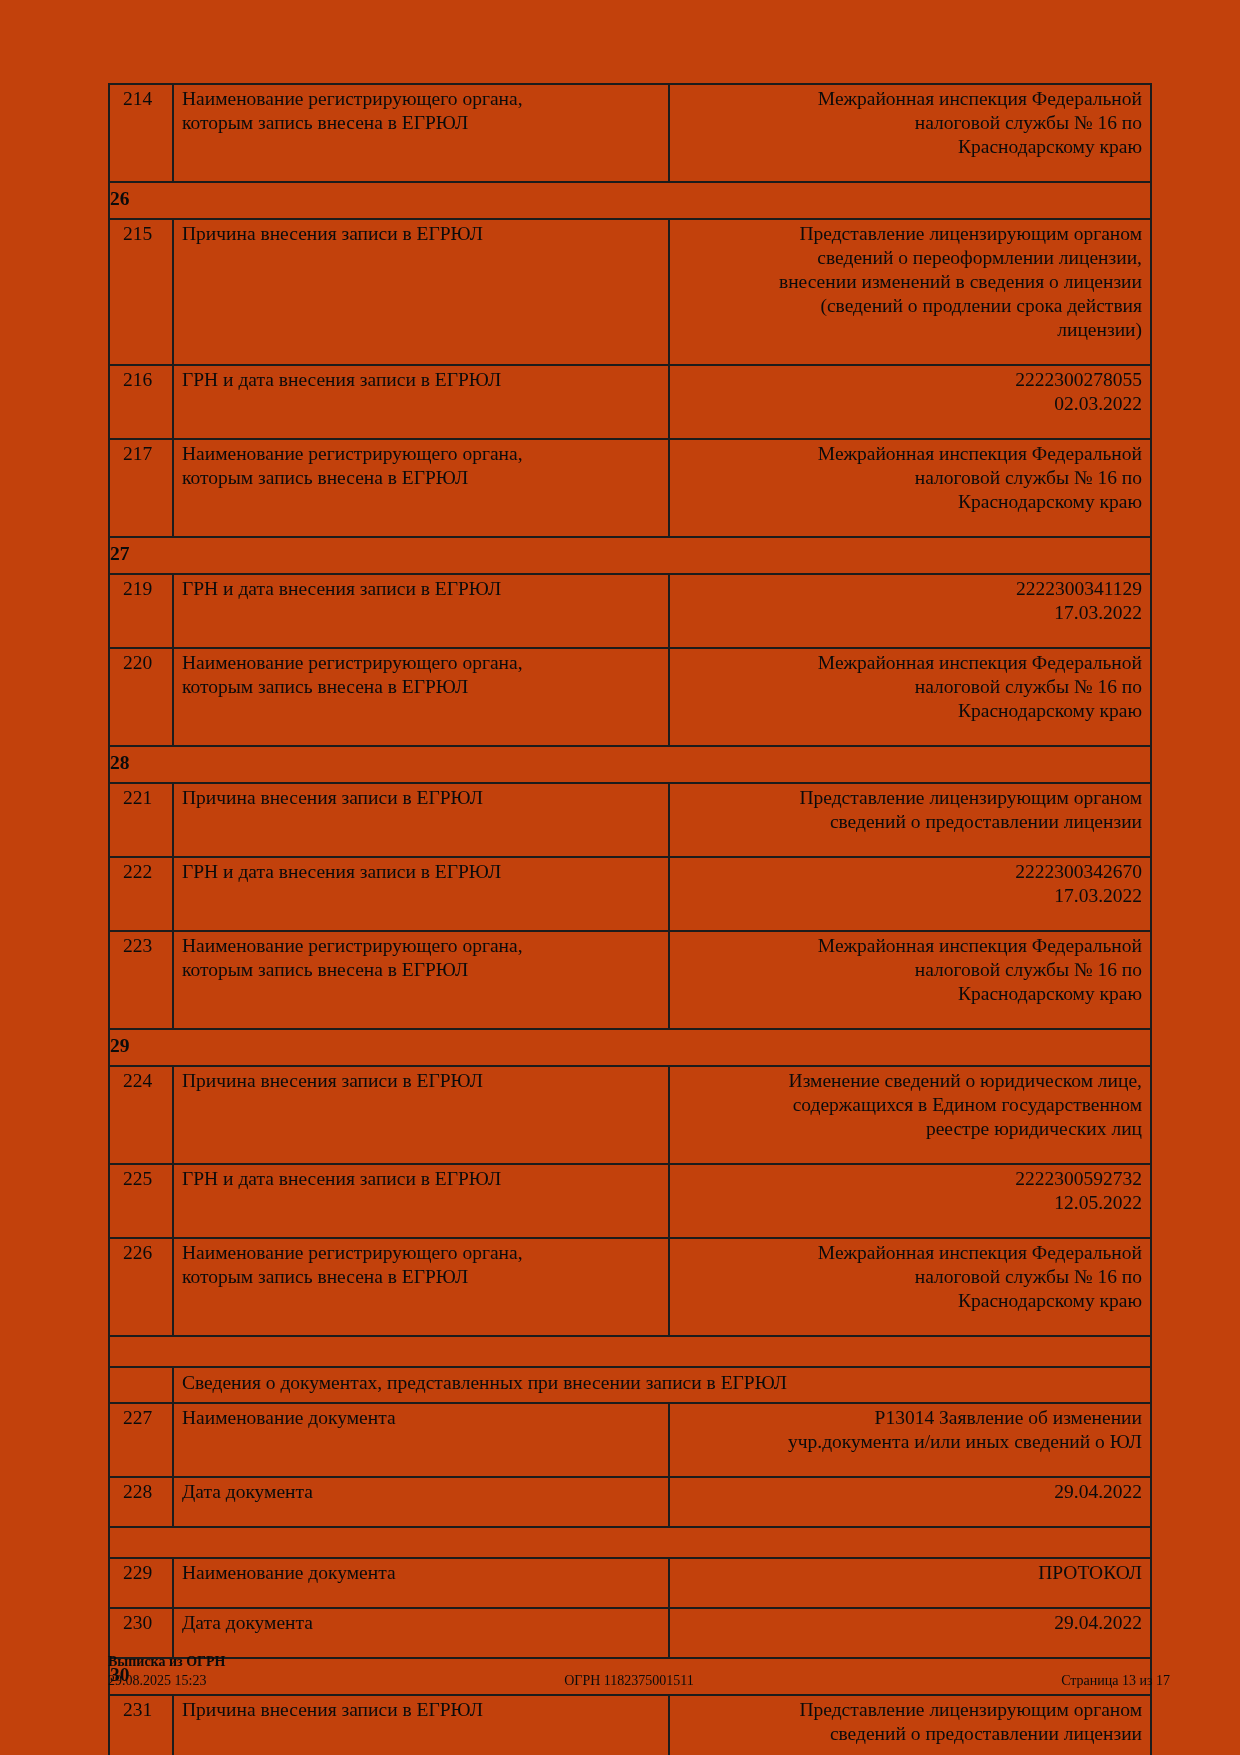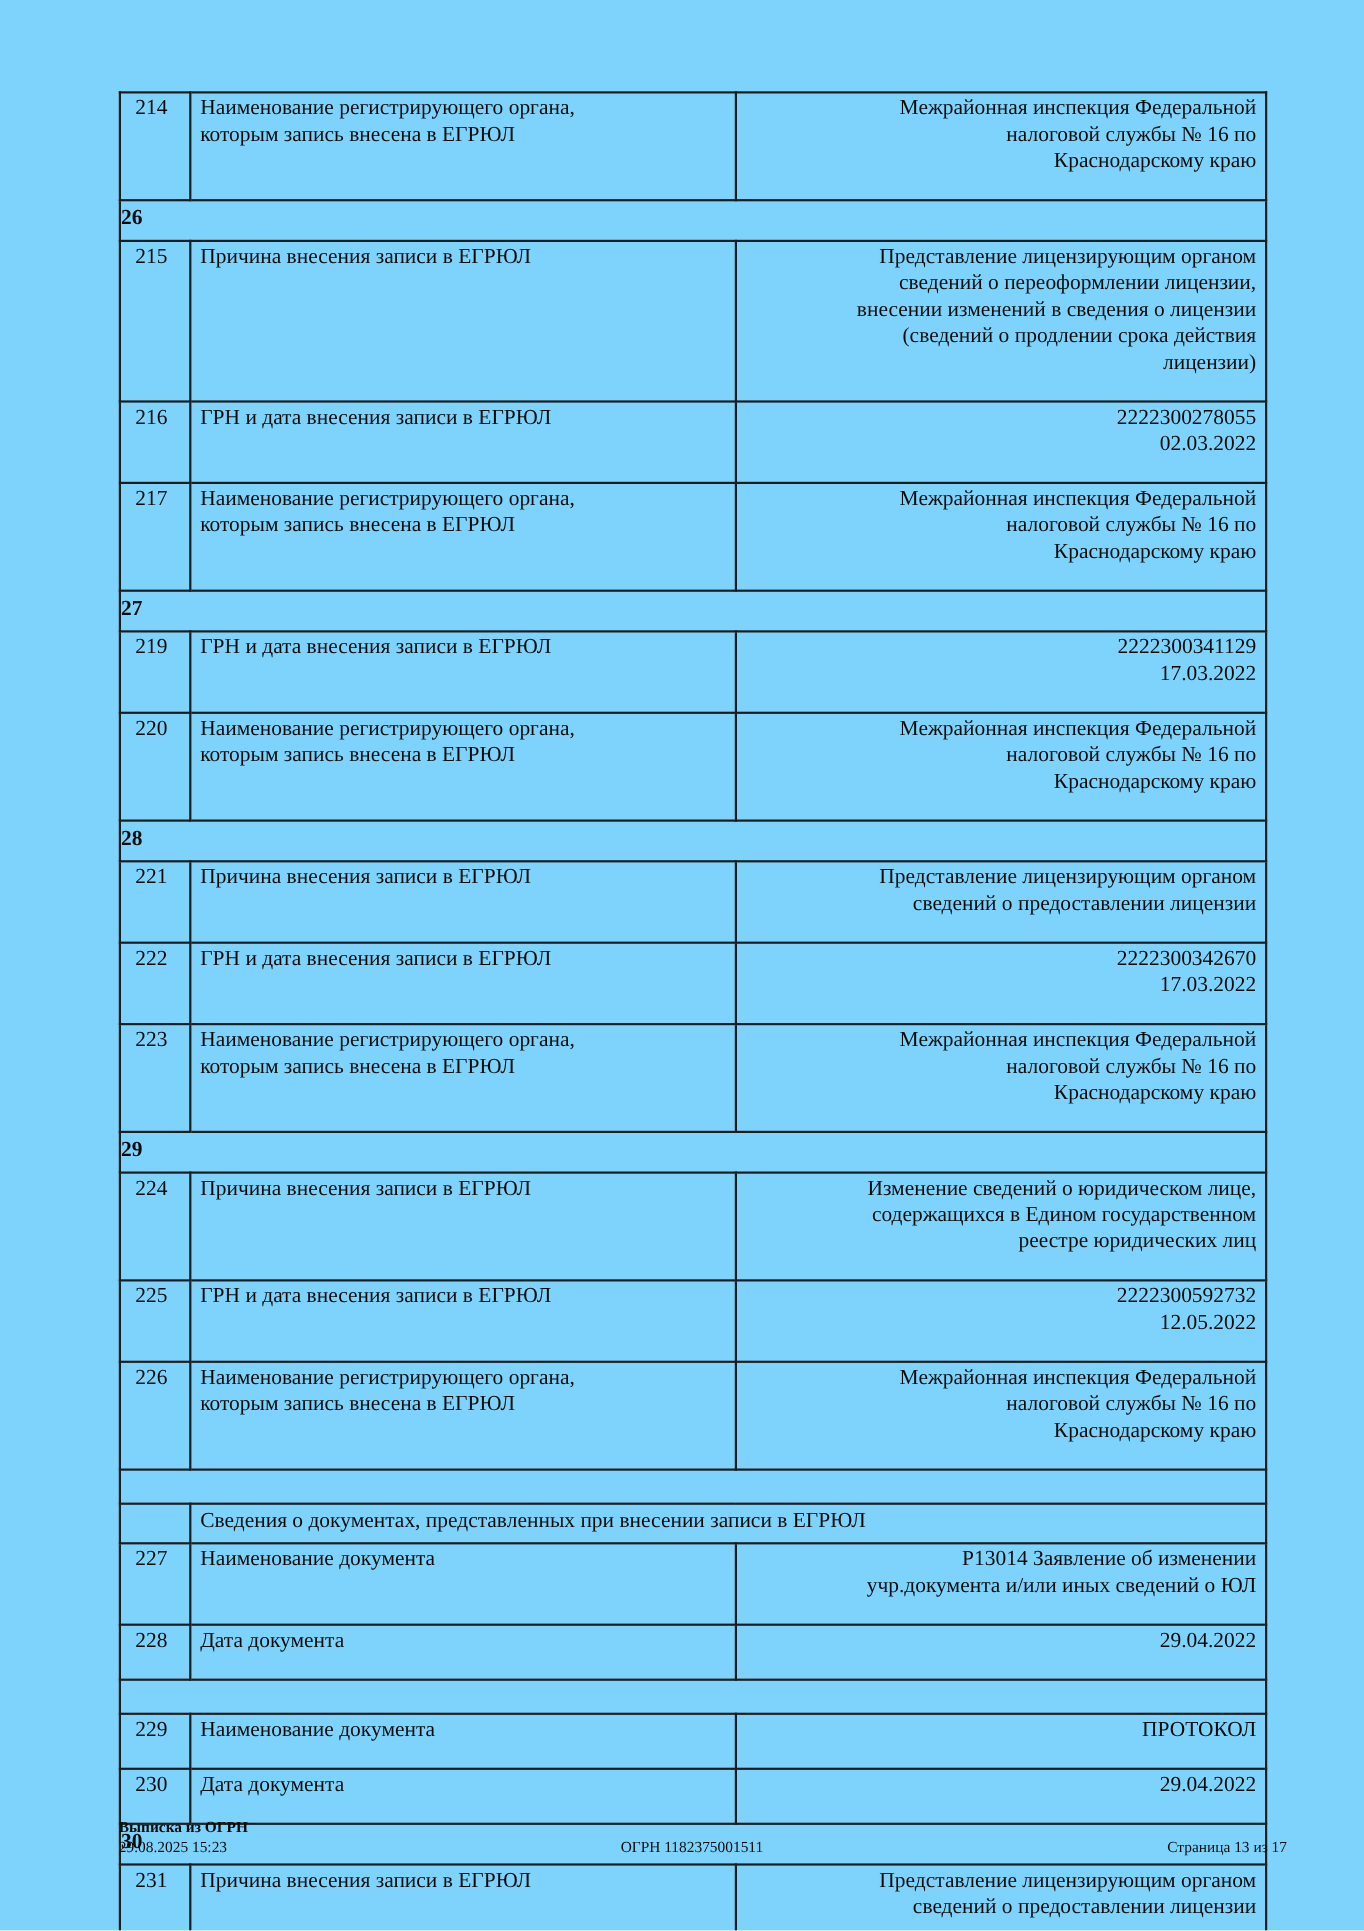--- a/index.html
+++ b/index.html
@@ -1,21 +1,21 @@
 <!DOCTYPE html>
 <html lang="ru"><head>
 <meta charset="utf-8">
 <style>
   * { margin: 0; padding: 0; box-sizing: border-box; }
   html, body { background: #ffffff; }
   .page {
     position: relative;
     width: 1240px;
     height: 1755px;
-    background: #7dd3fc;
+    background: #c2410c;
     font-family: "Liberation Serif", "DejaVu Serif", serif;
     color: #0b0b0b;
     overflow: hidden;
   }
   table.doc-table {
     position: absolute;
     top: 83px;
     left: 108px;
     width: 1042px;
     border-collapse: collapse;

